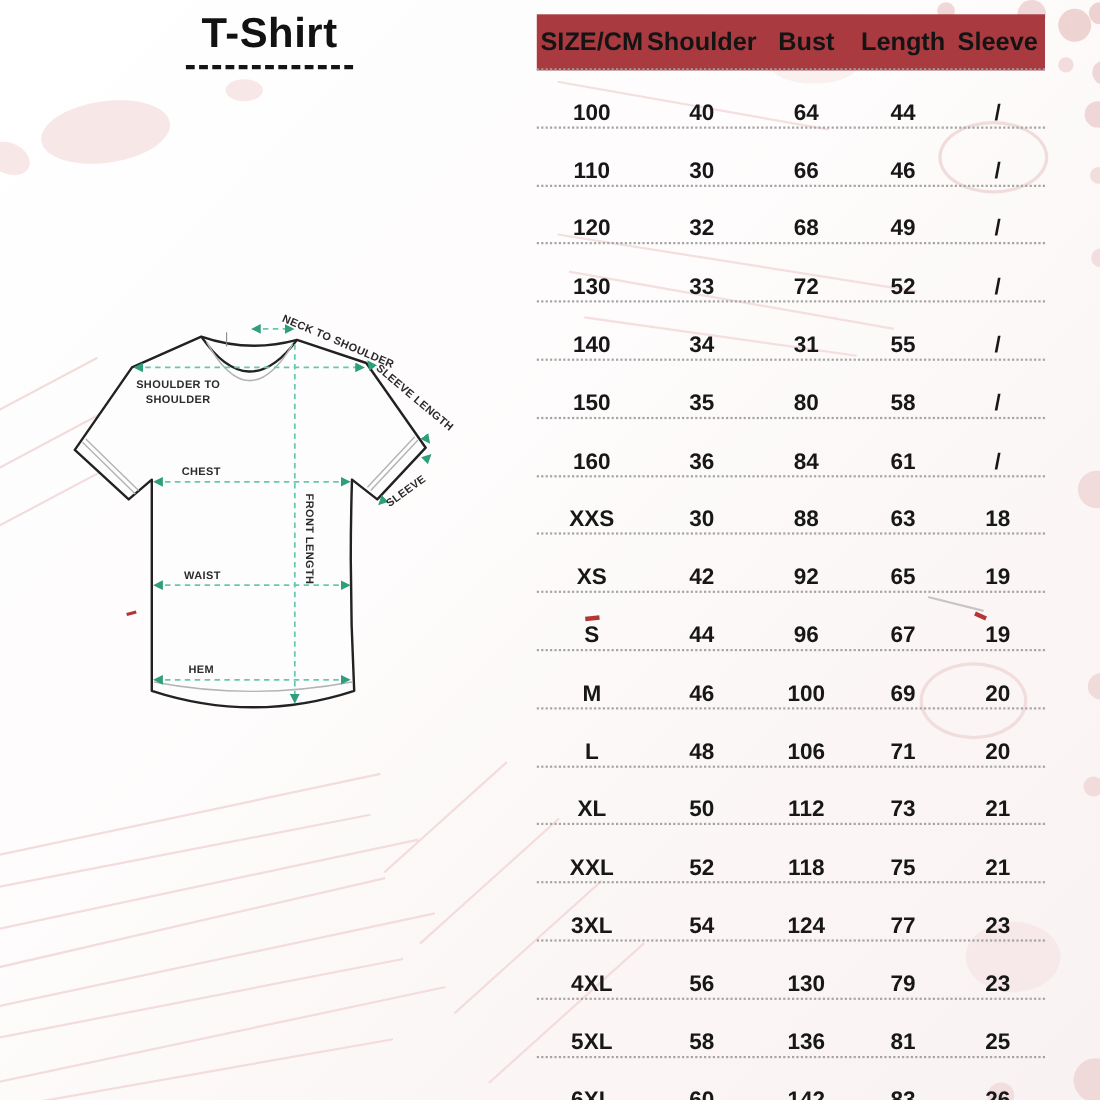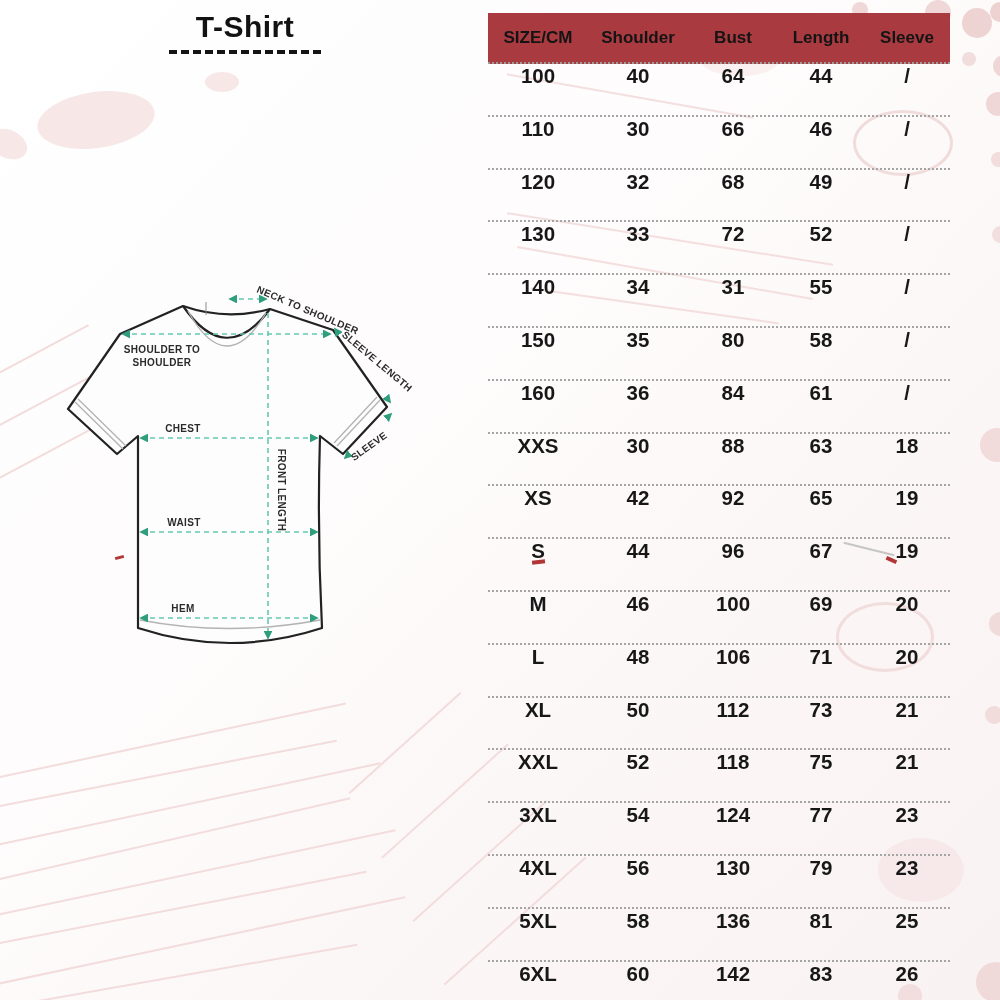--- a/index.html
+++ b/index.html
@@ -8,29 +8,29 @@
     background:linear-gradient(135deg,#ffffff 0%,#fefcfc 40%,#fbf5f5 75%,#f9f2f2 100%);
     font-family:"Liberation Sans", sans-serif;
   }
   .decor{position:absolute;pointer-events:none;}
   .dot{border-radius:50%;background:#e7bfbf;}
   .blob{border-radius:50%;background:#f7e7e7;}
   .ring{border-radius:50%;border:3px solid #f0d8d8;background:transparent;}
   .hline{height:2px;background:#f3dcdc;}
   
   .title-wrap{position:absolute;left:120px;top:10px;width:250px;text-align:center;}
-  .title-wrap h1{margin:0;font-size:30px;font-weight:800;color:#121212;letter-spacing:.5px;}
+  .title-wrap h1{margin:0;font-size:38px;font-weight:800;color:#121212;letter-spacing:.5px;}
   .title-underline{margin:6px auto 0;width:152px;border-top:4px dashed #141414;height:0;}
   
   .note{position:absolute;left:64px;top:679px;width:400px;font-size:17.5px;line-height:1.5;color:#3a3a3a;}
   
   .size-table{position:absolute;left:488px;top:13px;width:462px;}
   .thead{display:flex;align-items:center;height:49px;border-bottom:2px dotted #9e9e9e;}
-  .thead .tcell{font-size:17px;font-weight:600;color:#141414;}
-  .trow{display:flex;align-items:flex-start;height:50.8px;border-bottom:2px dotted #a5a5a5;}
+  .thead .tcell{font-size:23px;font-weight:600;color:#141414;}
+  .trow{display:flex;align-items:flex-end;height:50.8px;border-bottom:2px dotted #a5a5a5;}
   .trow .tcell{font-size:20.5px;font-weight:700;color:#171717;}
   .tcell{display:flex;align-items:center;justify-content:center;}
   .c0{width:100px}.c1{width:100px}.c2{width:90px}.c3{width:86px}.c4{width:86px}
   
   .diagram{position:absolute;left:40px;top:268px;}
   .dlabel{font-weight:700;fill:#2b2b2b;font-size:10px;letter-spacing:.35px;font-family:"Liberation Sans",sans-serif;}
 </style>
 </head>
 <body>
 

